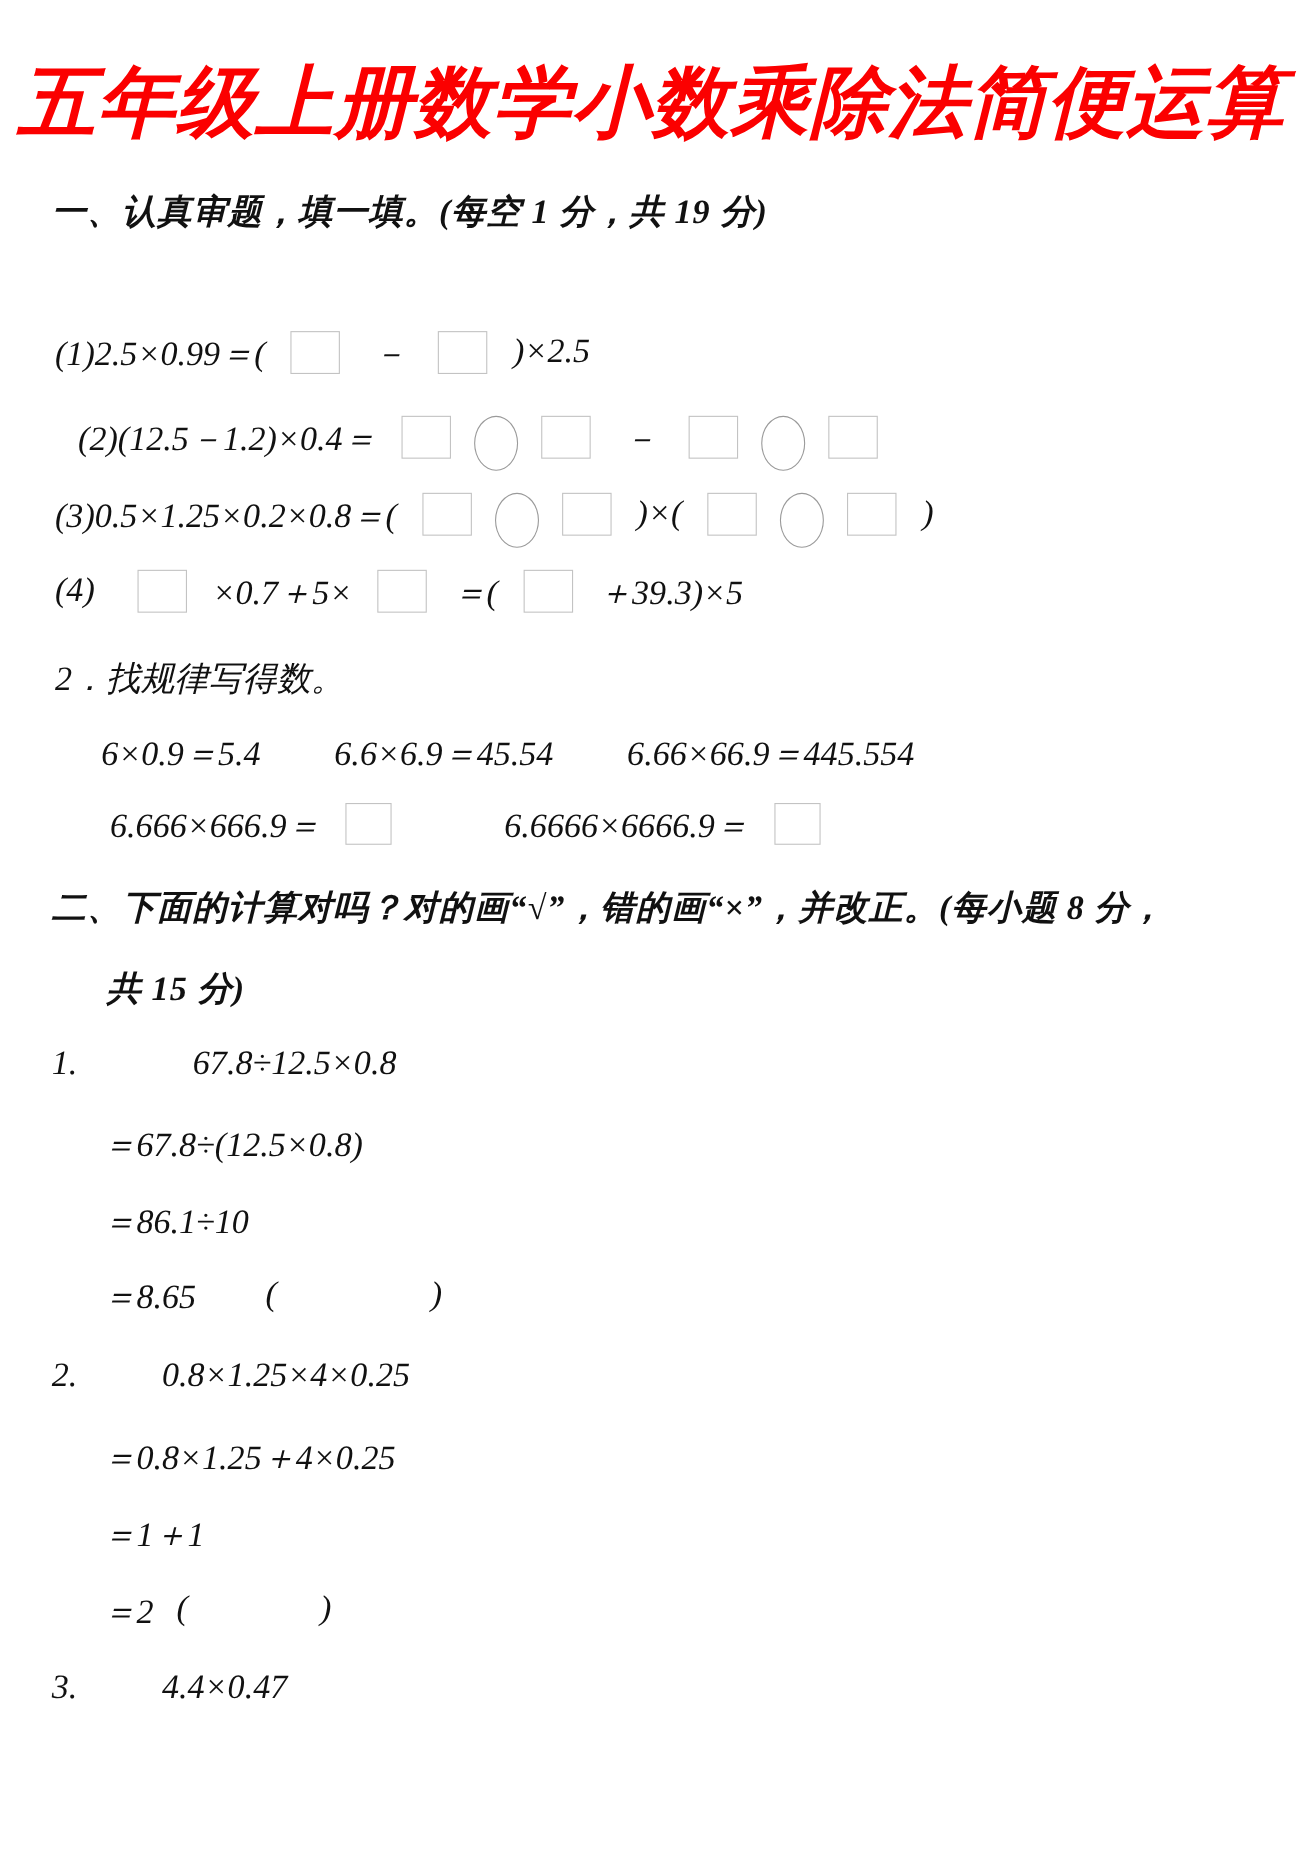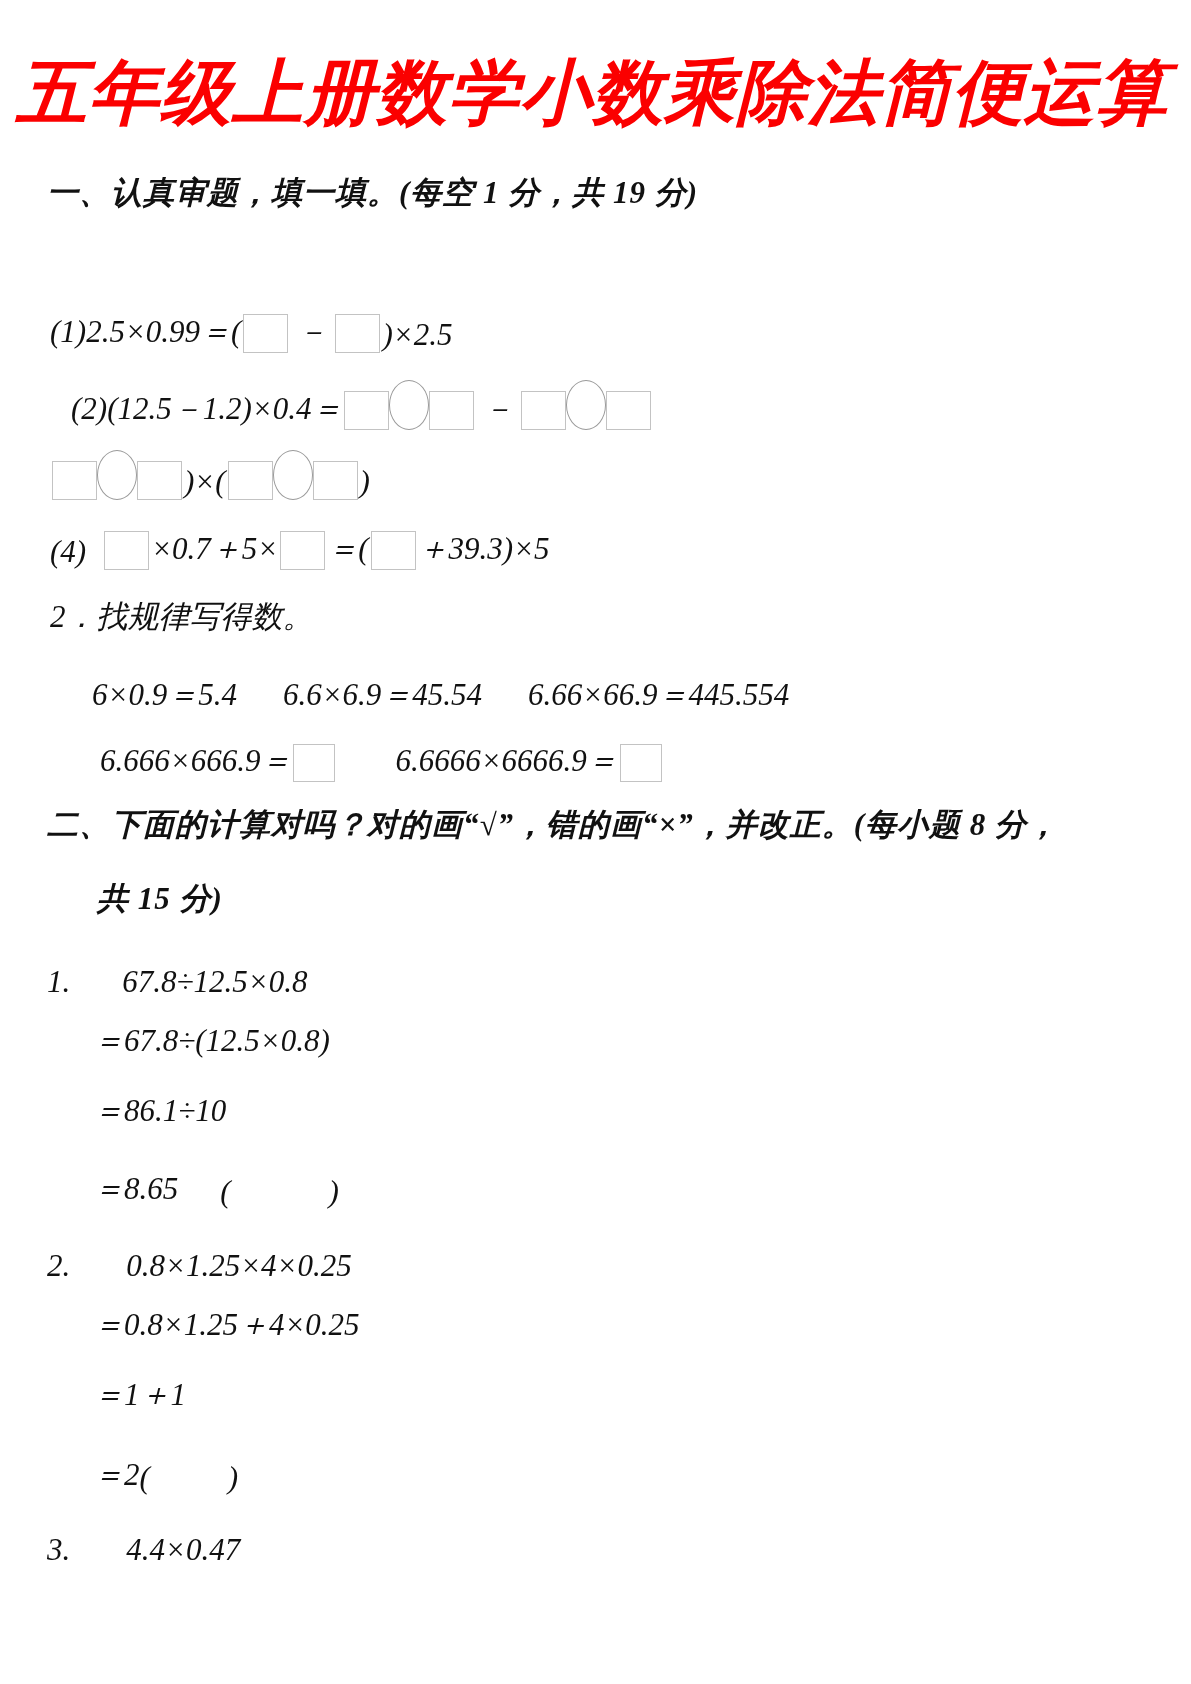--- a/index.html
+++ b/index.html
@@ -8,21 +8,21 @@
     width:1191px;
     height:1684px;
     background:#ffffff;
     overflow:hidden;
     font-family:"Liberation Serif","DejaVu Serif",serif;
     font-size:31px;
     color:var(--text,#111111);
     font-style:italic;
   }
   .abs{position:absolute;white-space:pre;}
-  .row{position:absolute;display:flex;align-items:flex-end;white-space:pre;height:52px;}
+  .row{position:absolute;display:flex;align-items:flex-start;white-space:pre;height:52px;gap:21px;}
   .title{
     font-family:"Liberation Sans","DejaVu Sans",sans-serif;
     font-weight:900;
     font-size:71px;
     letter-spacing:1px;
     color:var(--title,#fb0000);
     white-space:nowrap;
   }
   .bold{font-weight:bold;letter-spacing:1px;}
   .box{
@@ -69,20 +69,21 @@
     <span class="box"></span>
     <span class="oval"></span>
     <span class="box"></span>
     <span class="op">－</span>
     <span class="box"></span>
     <span class="oval"></span>
     <span class="box"></span>
   </div>
 
   <div class="row" style="left:50px;top:448px;">
+    <span>(3)0.5×1.25×0.2×0.8＝(</span>
     <span class="box"></span>
     <span class="oval"></span>
     <span class="box"></span>
     <span>)×(</span>
     <span class="box"></span>
     <span class="oval"></span>
     <span class="box"></span>
     <span>)</span>
   </div>
 
@@ -110,21 +111,21 @@
     <span class="gap" style="width:58px;"></span>
     <span>6.6666×6666.9＝</span>
     <span class="box small"></span>
   </div>
 
   <div class="abs bold" style="left:47px;top:804px;">二、下面的计算对吗？对的画“√”，错的画“×”，并改正。(每小题 8 分，</div>
   <div class="abs bold" style="left:97px;top:878px;">共 15 分)</div>
 
   <div class="row" style="left:47px;top:948px;">
     <span>1.</span>
-    <span style="margin-left:52px;">67.8÷12.5×0.8</span>
+    <span style="margin-left:84px;">67.8÷12.5×0.8</span>
   </div>
   <div class="abs" style="left:93px;top:1020px;">＝67.8÷(12.5×0.8)</div>
   <div class="abs" style="left:93px;top:1090px;">＝86.1÷10</div>
   <div class="row" style="left:93px;top:1158px;">
     <span>＝8.65</span>
     <span style="margin-left:42px;">(</span>
     <span class="gap" style="width:98px;"></span>
     <span>)</span>
   </div>
 

